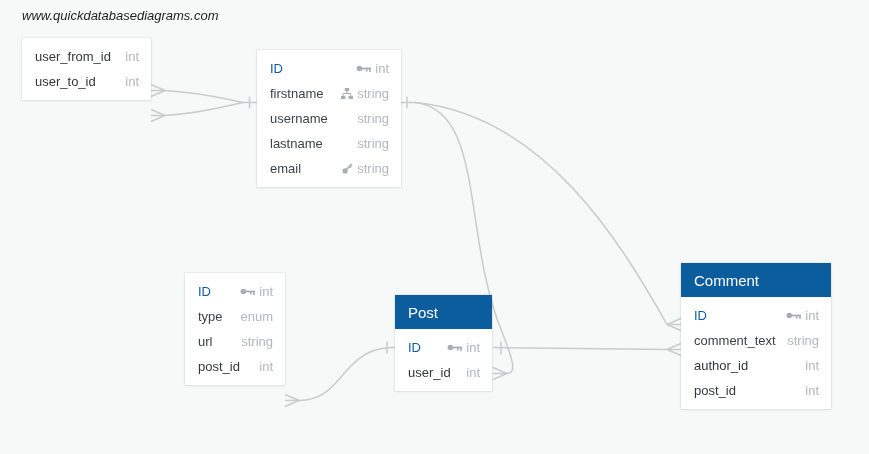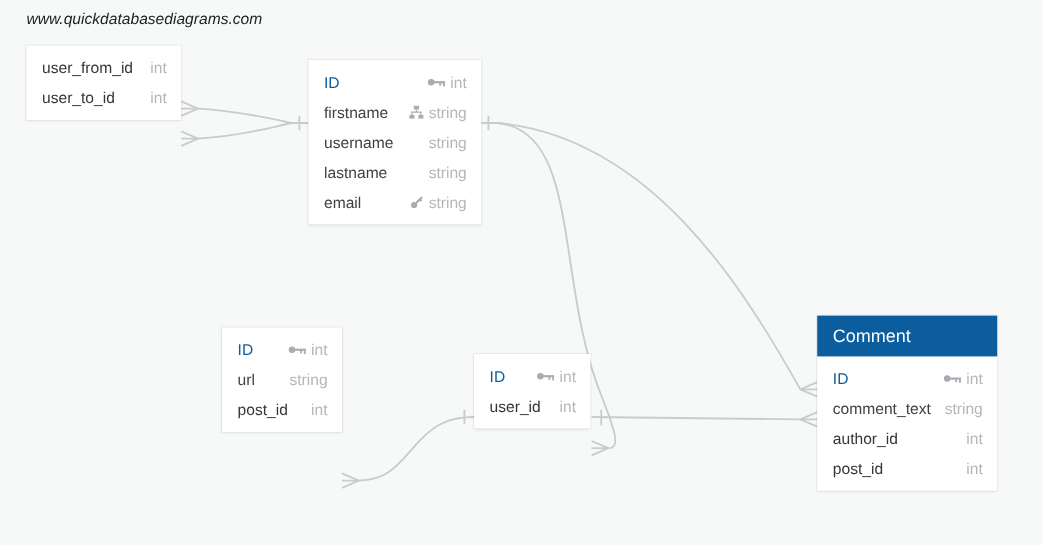--- a/index.html
+++ b/index.html
@@ -174,34 +174,43 @@
                 <circle cx="4" cy="5" r="3.3" fill="currentColor"></circle>
                 <rect x="6.5" y="3.9" width="11.5" height="2.2" fill="currentColor"></rect>
                 <rect x="12" y="5.8" width="1.9" height="2.7" fill="currentColor"></rect>
                 <rect x="15.8" y="5.8" width="1.9" height="3.4" fill="currentColor"></rect>
               </svg>
             </span>
             <span>int</span>
           </span>
         </div>
         <div class="row">
+          <span class="fname">type</span>
+          <span class="ftype">
+            <span>enum</span>
+          </span>
+        </div>
+        <div class="row">
           <span class="fname">url</span>
           <span class="ftype">
             <span>string</span>
           </span>
         </div>
         <div class="row">
           <span class="fname b">post_id</span>
           <span class="ftype">
             <span>int</span>
           </span>
         </div>
       </div>
     </div>
     <div class="table" style="left: 395px; top: 295px; width: 97px;">
+      <div class="thead">
+        <span>Post</span>
+      </div>
       <div class="tbody">
         <div class="row">
           <span class="fname pk">ID</span>
           <span class="ftype">
             <span class="icon">
               <svg width="15" height="9" viewBox="0 0 18 10">
                 <circle cx="4" cy="5" r="3.3" fill="currentColor"></circle>
                 <rect x="6.5" y="3.9" width="11.5" height="2.2" fill="currentColor"></rect>
                 <rect x="12" y="5.8" width="1.9" height="2.7" fill="currentColor"></rect>
                 <rect x="15.8" y="5.8" width="1.9" height="3.4" fill="currentColor"></rect>

